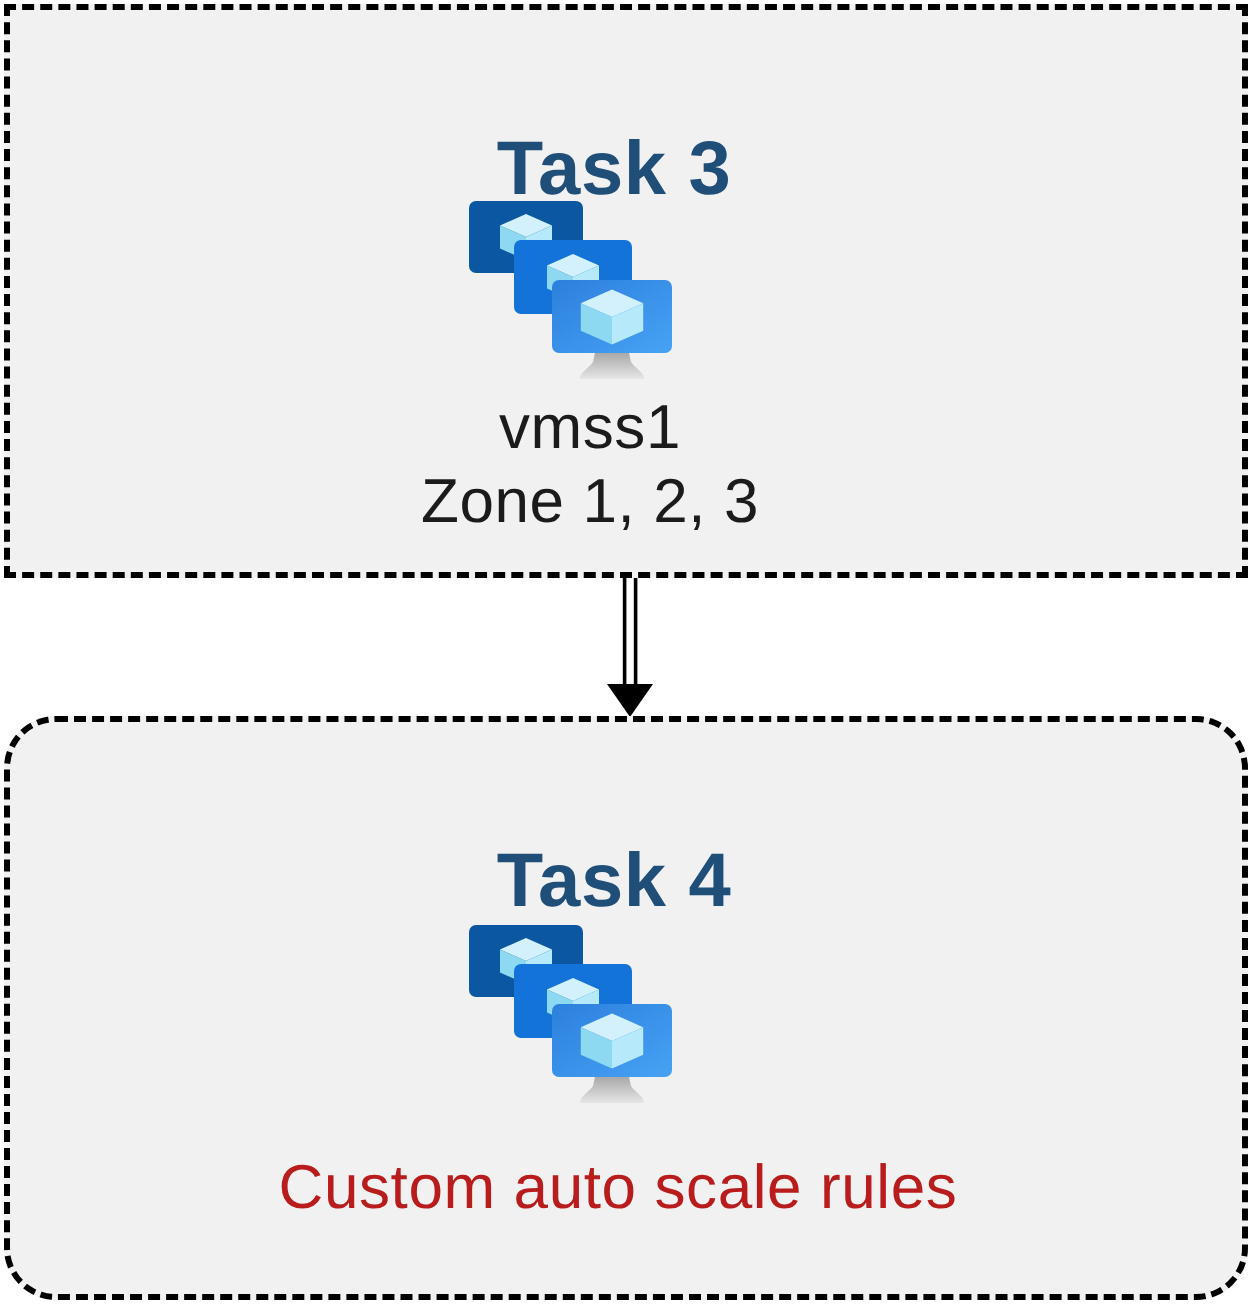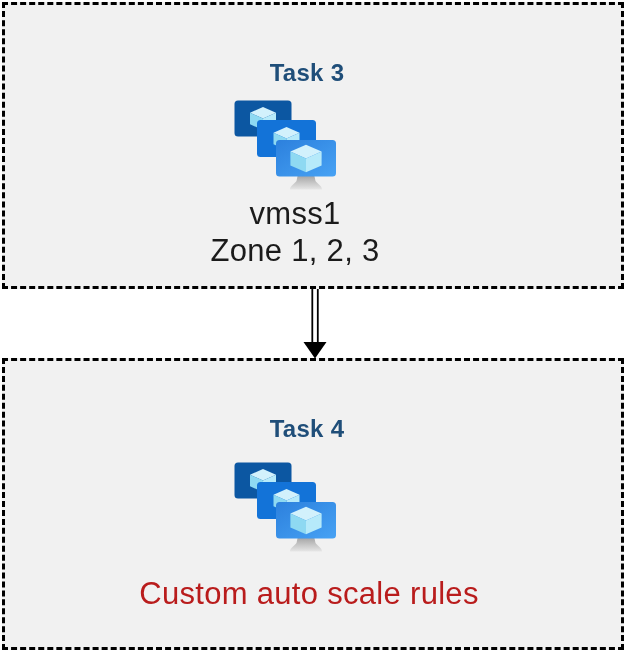--- a/index.html
+++ b/index.html
@@ -17,21 +17,21 @@
     border: 3px dashed #000000;
     background: #f1f1f1;
   }
   #task3-box { top: 2px;   height: 281px; }
   #task4-box { top: 358px; height: 286px; }
 
   .task-title {
     position: absolute;
     top: 31px; left: 0; width: 100%;
     text-align: center;
-    font-size: 24px;
+    font-size: 38px;
     line-height: 34px;
     transform: translateX(-6px);
     letter-spacing: 0.3px;
   }
   .vmss-icon {
     position: absolute;
     left: 229px;
     width: 104px; height: 92px;
   }
   #task3-box .vmss-icon { top: 95px; }
@@ -97,21 +97,21 @@
     <div>Zone 1, 2, 3</div>
   </div>
 </section>
 
 <svg class="flow-arrow" viewBox="0 0 27 70">
   <line x1="10.3" y1="0" x2="10.3" y2="56" stroke-width="1.8" stroke="#000000"></line>
   <line x1="15.8" y1="0" x2="15.8" y2="56" stroke-width="1.8" stroke="#000000"></line>
   <polygon points="1.5,53 24.5,53 13,69.5" fill="#000000"></polygon>
 </svg>
 
-<section class="task-box" id="task4-box" style="background-color: rgb(241, 241, 241); border-color: rgb(0, 0, 0);">
+<section class="task-box" id="task4-box" style="background-color: rgb(241, 241, 241); border-color: rgb(0, 0, 0); border-radius: 26px;">
   <h2 class="task-title" style="color: rgb(31, 78, 121);">Task 4</h2>
   <svg class="vmss-icon" viewBox="0 0 104 92">
     <use href="#vmss-icon-art"></use>
   </svg>
   <div class="caption" style="color: #b91c1c;">
     <div>Custom auto scale rules</div>
   </div>
 </section>
 
 </body></html>

